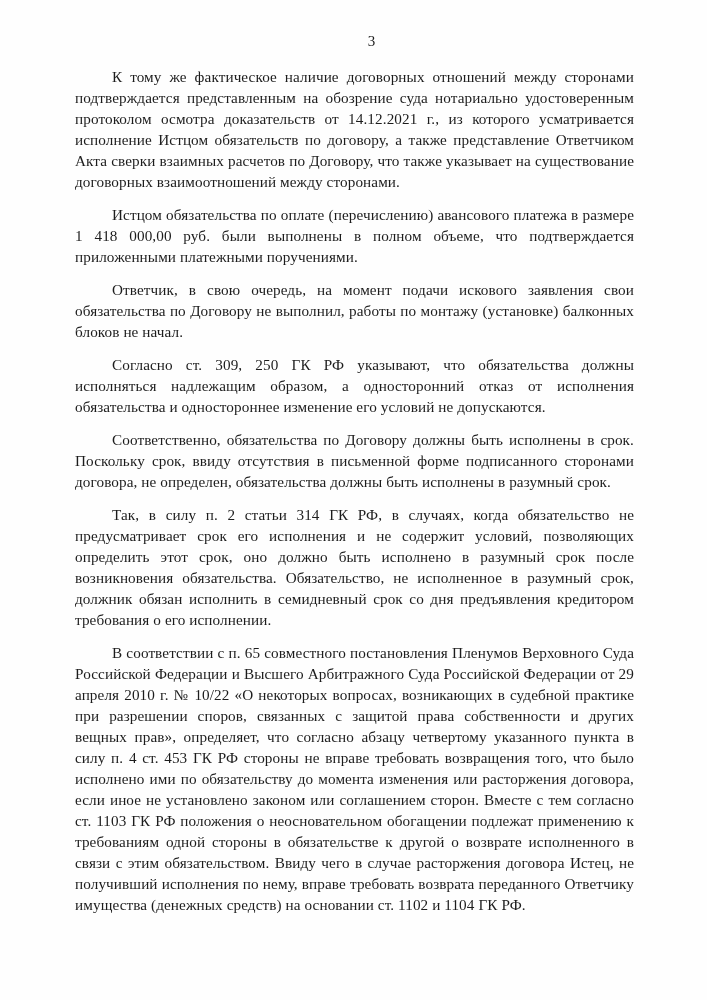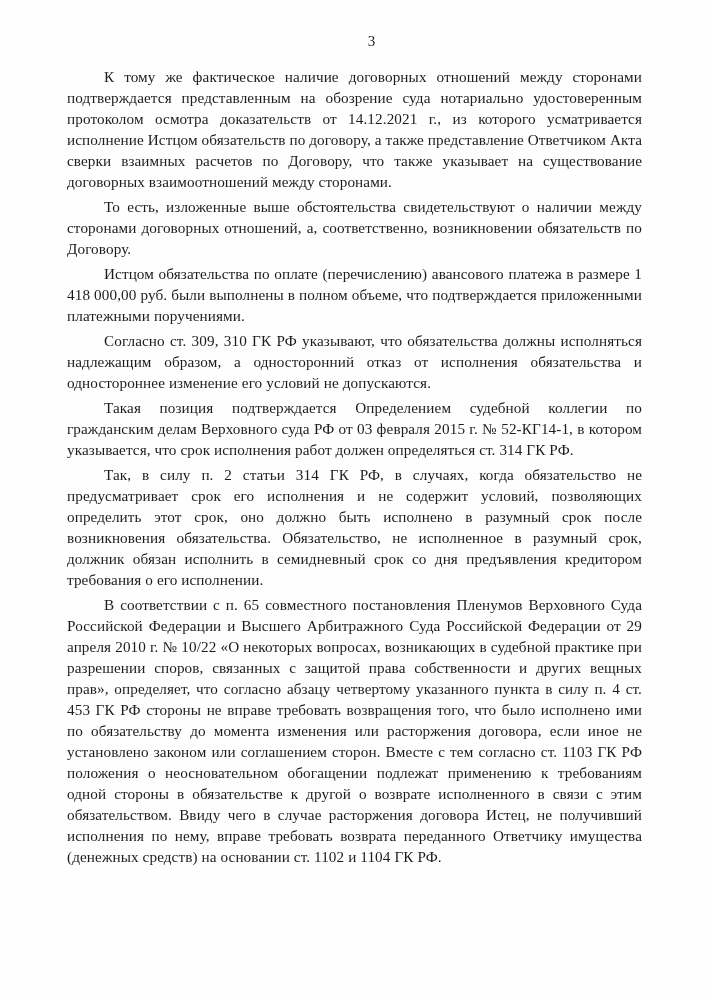--- a/index.html
+++ b/index.html
@@ -20,37 +20,37 @@
     position: relative;
   }
   .page-number {
     text-align: center;
     font-size: 15px;
     line-height: 20px;
     padding-left: 34px; 
     margin-bottom: 15px;
   }
   .body-text p {
-    margin: 4px;
+    margin: 12px;
     font-size: 15.2px;
     line-height: 21px;
     text-align: justify;
     text-indent: 37px;
     letter-spacing: 0.1px;
   }
 </style>
 </head>
 <body>
 
 <div class="page">
   <div class="page-number">3</div>
 
   <div class="body-text">
     <p>К тому же фактическое наличие договорных отношений между сторонами подтверждается представленным на обозрение суда нотариально удостоверенным протоколом осмотра доказательств от 14.12.2021 г., из которого усматривается исполнение Истцом обязательств по договору, а также представление Ответчиком Акта сверки взаимных расчетов по Договору, что также указывает на существование договорных взаимоотношений между сторонами.</p>
-    <p>То есть, изложенные выше обстоятельства свидетельствуют о наличии между сторонами договорных отношений, а, соответственно, возникновении обязательств по Договору.</p>
     <p>Истцом обязательства по оплате (перечислению) авансового платежа в размере 1 418 000,00 руб. были выполнены в полном объеме, что подтверждается приложенными платежными поручениями.</p>
-    <p>Согласно ст. 309, 310 ГК РФ указывают, что обязательства должны исполняться надлежащим образом, а односторонний отказ от исполнения обязательства и одностороннее изменение его условий не допускаются.</p>
-    <p>Такая позиция подтверждается Определением судебной коллегии по гражданским делам Верховного суда РФ от 03 февраля 2015 г. № 52-КГ14-1, в котором указывается, что срок исполнения работ должен определяться ст. 314 ГК РФ.</p>
+    <p>Ответчик, в свою очередь, на момент подачи искового заявления свои обязательства по Договору не выполнил, работы по монтажу (установке) балконных блоков не начал.</p>
+    <p>Согласно ст. 309, 250 ГК РФ указывают, что обязательства должны исполняться надлежащим образом, а односторонний отказ от исполнения обязательства и одностороннее изменение его условий не допускаются.</p>
+    <p>Соответственно, обязательства по Договору должны быть исполнены в срок. Поскольку срок, ввиду отсутствия в письменной форме подписанного сторонами договора, не определен, обязательства должны быть исполнены в разумный срок.</p>
     <p>Так, в силу п. 2 статьи 314 ГК РФ, в случаях, когда обязательство не предусматривает срок его исполнения и не содержит условий, позволяющих определить этот срок, оно должно быть исполнено в разумный срок после возникновения обязательства. Обязательство, не исполненное в разумный срок, должник обязан исполнить в семидневный срок со дня предъявления кредитором требования о его исполнении.</p>
     <p>В соответствии с п. 65 совместного постановления Пленумов Верховного Суда Российской Федерации и Высшего Арбитражного Суда Российской Федерации от 29 апреля 2010 г. № 10/22 «О некоторых вопросах, возникающих в судебной практике при разрешении споров, связанных с защитой права собственности и других вещных прав», определяет, что согласно абзацу четвертому указанного пункта в силу п. 4 ст. 453 ГК РФ стороны не вправе требовать возвращения того, что было исполнено ими по обязательству до момента изменения или расторжения договора, если иное не установлено законом или соглашением сторон. Вместе с тем согласно ст. 1103 ГК РФ положения о неосновательном обогащении подлежат применению к требованиям одной стороны в обязательстве к другой о возврате исполненного в связи с этим обязательством. Ввиду чего в случае расторжения договора Истец, не получивший исполнения по нему, вправе требовать возврата переданного Ответчику имущества (денежных средств) на основании ст. 1102 и 1104 ГК РФ.</p>
 
   </div>
 </div>
 
 </body></html>

